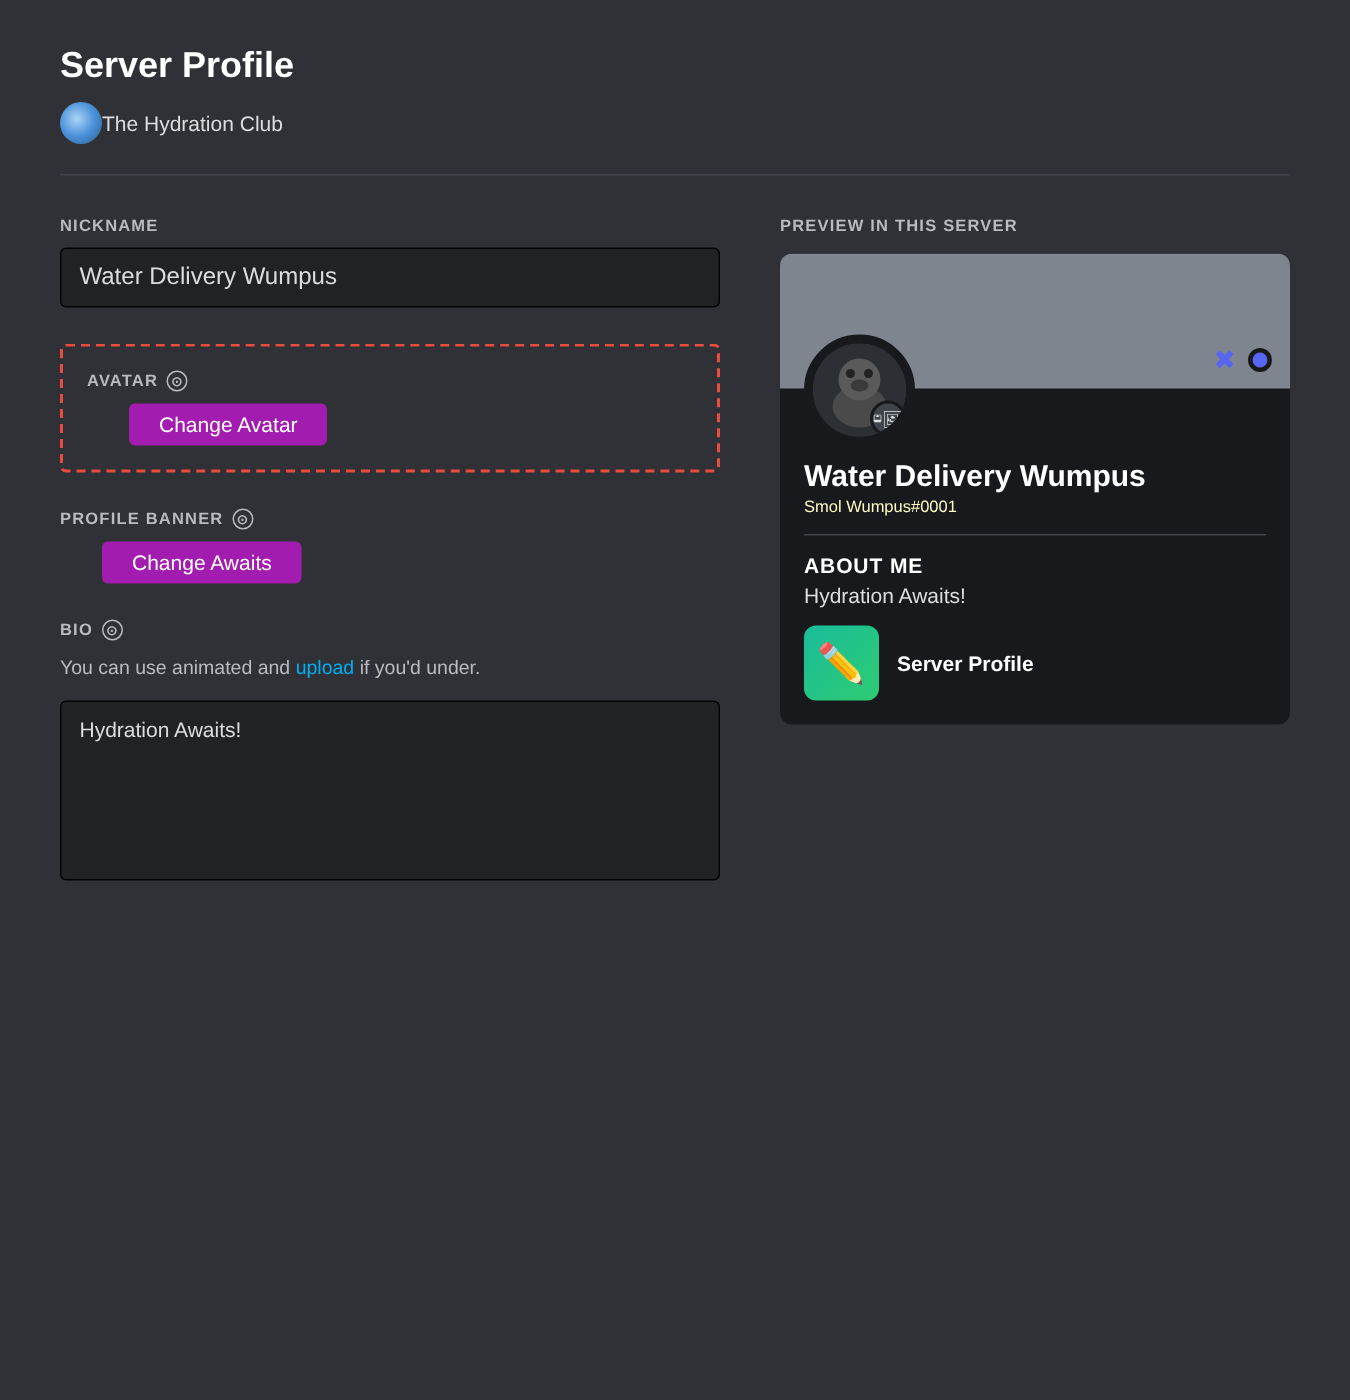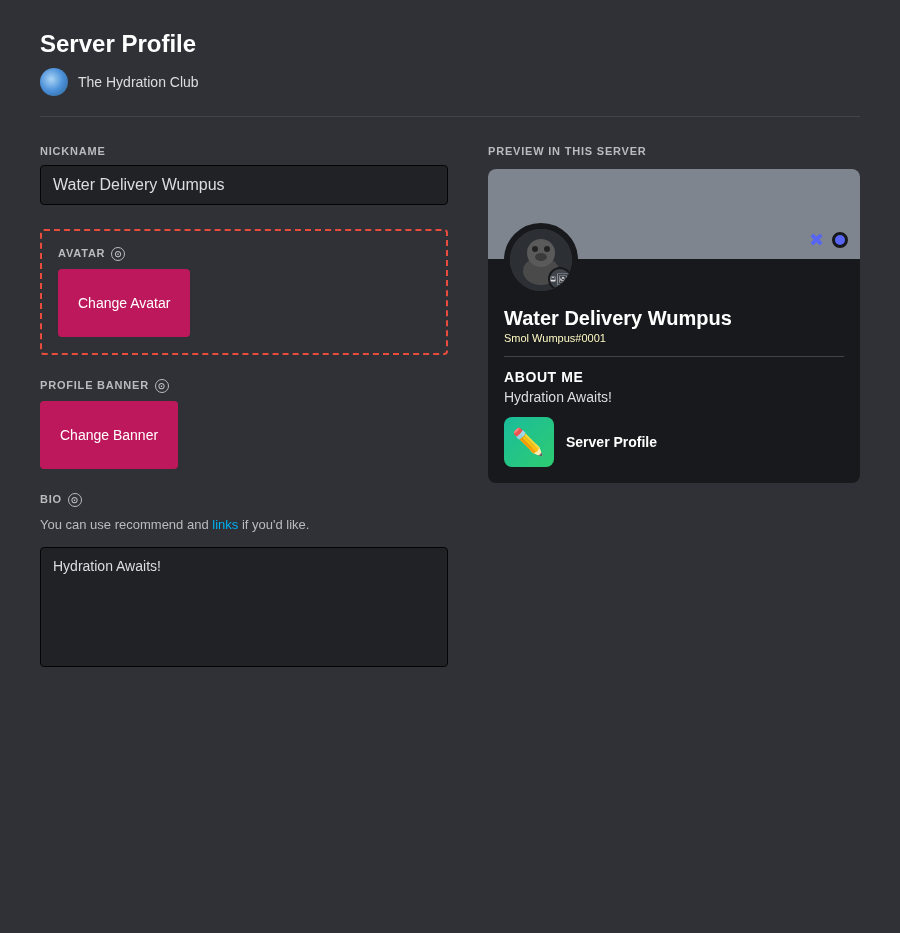--- a/index.html
+++ b/index.html
@@ -18,21 +18,21 @@
     .page-title {
       font-size: 24px;
       font-weight: 700;
       color: #ffffff;
       margin-bottom: 10px;
     }
 
     .server-row {
       display: flex;
       align-items: center;
-      gap: 10px;
+      gap: 0;
       margin-bottom: 20px;
     }
 
     .server-icon {
       width: 28px;
       height: 28px;
       border-radius: 50%;
       background: radial-gradient(circle at 40% 40%, #aad4f5, #4a90d9, #2c5f8a);
       flex-shrink: 0;
     }
@@ -53,37 +53,38 @@
       gap: 40px;
       align-items: flex-start;
     }
 
     .left-panel {
       flex: 1;
       max-width: 460px;
     }
 
     .right-panel {
-      width: 372px;
+      width: 340px;
       flex-shrink: 0;
     }
 
     
     .section {
       margin-bottom: 24px;
     }
 
     .section-label {
       font-size: 11px;
       font-weight: 700;
       color: #b9bbbe;
       text-transform: uppercase;
       letter-spacing: 0.8px;
       margin-bottom: 8px;
       display: flex;
+      align-items: center;
       gap: 6px;
     }
 
     .info-icon {
       display: inline-flex;
       align-items: center;
       justify-content: center;
       width: 14px;
       height: 14px;
       border-radius: 50%;
@@ -108,28 +109,29 @@
 
     
     .avatar-section-box {
       border: 2px dashed #e74c3c;
       border-radius: 4px;
       padding: 16px;
       margin-bottom: 24px;
     }
 
     .btn-primary {
-      background-color: #be185d;
+      background-color: #a21caf;
       color: #ffffff;
       border: none;
       border-radius: 4px;
-      padding: 26px 20px;
+      padding: 6px 20px;
       font-size: 14px;
       font-weight: 500;
       cursor: pointer;
+      margin-left: 28px;
     }
 
     .section-description {
       font-size: 13px;
       color: #b9bbbe;
       margin-bottom: 12px;
       line-height: 1.5;
     }
 
     .bio-textarea {
@@ -337,30 +339,30 @@
           <span class="info-icon">⊙</span>
         </div>
         <button class="btn-primary">Change Avatar</button>
       </div>
 
       <div class="section">
         <div class="section-label">
           <span>Profile Banner</span>
           <span class="info-icon">⊙</span>
         </div>
-        <button class="btn-primary">Change Banner</button>
+        <button class="btn-primary">Change Awaits</button>
       </div>
 
       <div class="section">
         <div class="section-label">
           <span>Bio</span>
           <span class="info-icon">⊙</span>
         </div>
         <p class="section-description">
-          <span>You can use recommend and </span><a href="#" style="color:#00b0f4; text-decoration:none;">links</a><span> if you'd like.</span>
+          <span>You can use animated and </span><a href="#" style="color:#00b0f4; text-decoration:none;">upload</a><span> if you'd under.</span>
         </p>
         <textarea class="bio-textarea" style="">Hydration Awaits!</textarea>
       </div>
 
     </div>
 
     <div class="right-panel">
       <div class="preview-label">Preview In This Server</div>
 
       <div class="profile-card">

